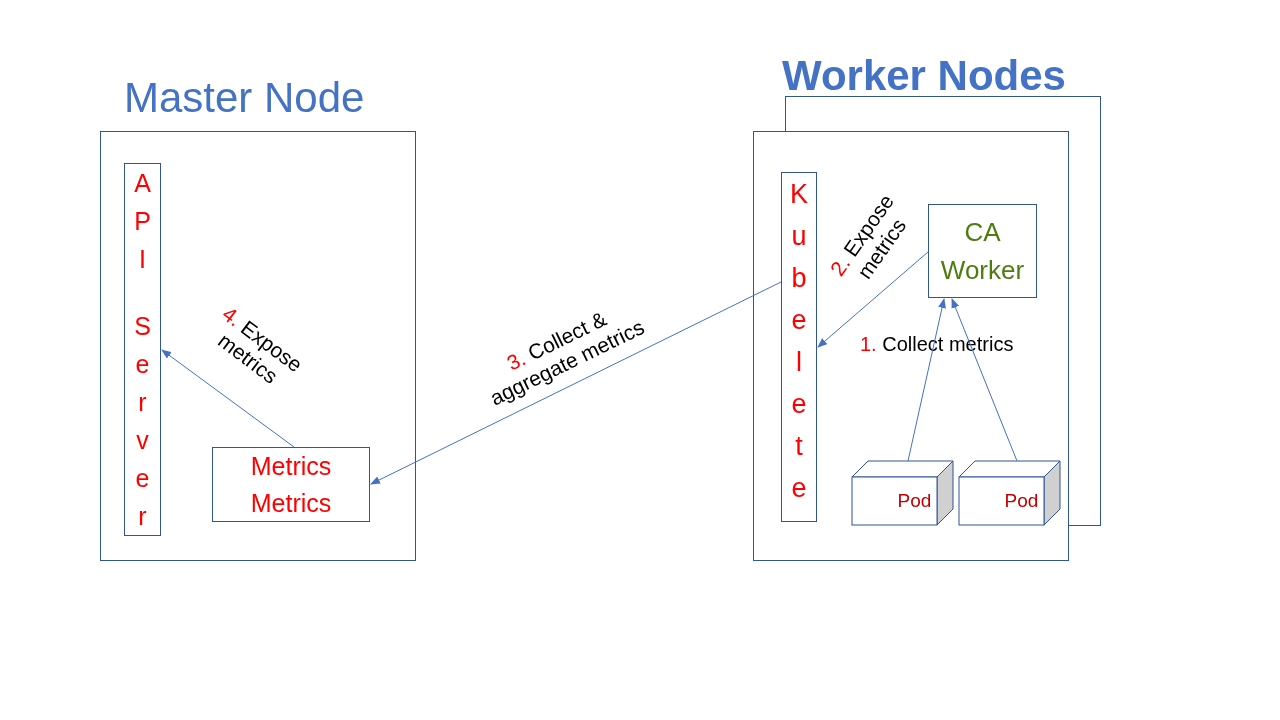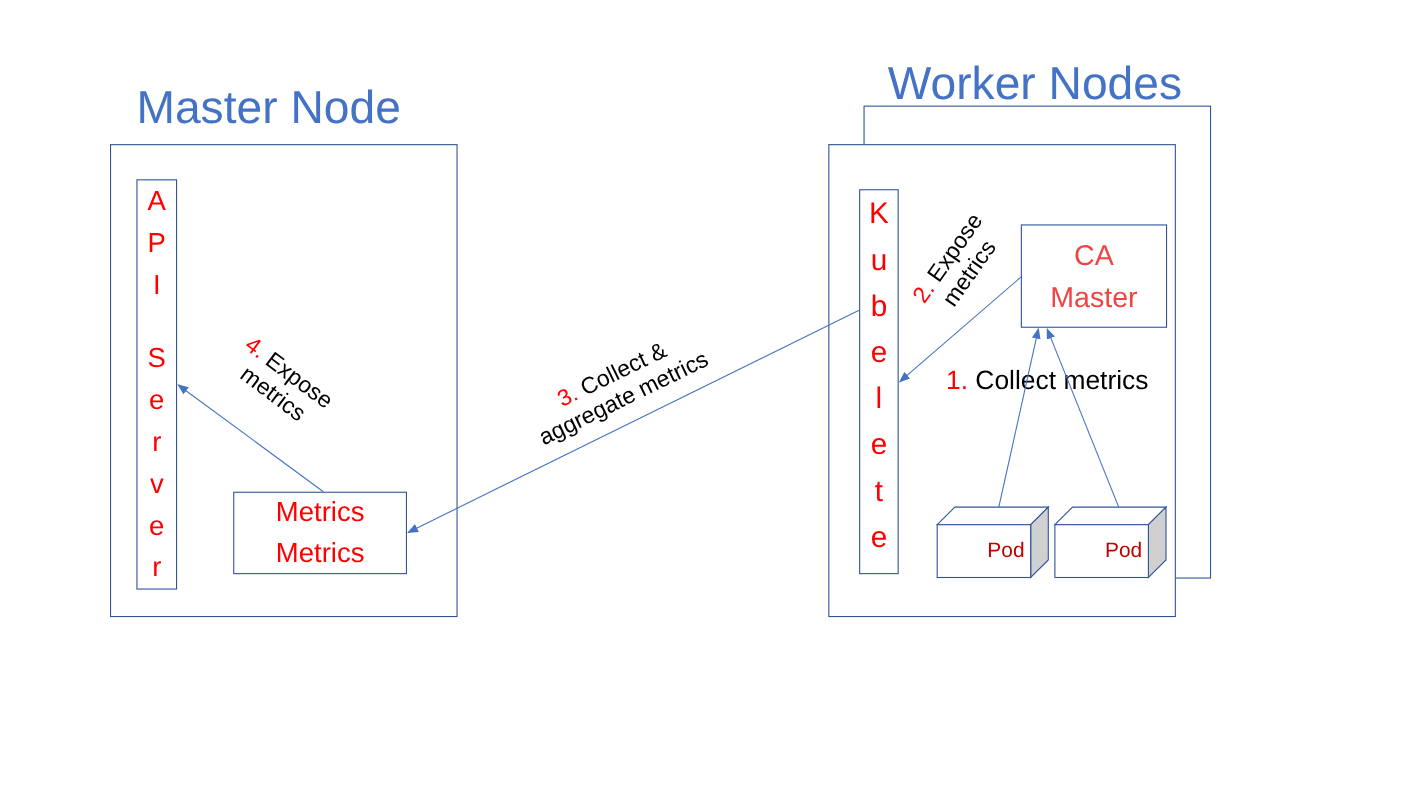--- a/index.html
+++ b/index.html
@@ -37,41 +37,41 @@
 <div class="box center-text" style="left:212px; top:447px; width:158px; height:75px; color:#ff0000; font-size:25px; line-height:37px;">
   <div>Metrics</div>
   <div>Metrics</div>
 </div>
 
 <div class="rot" style="left:190px; top:325px; width:130px; transform:rotate(37deg);">
   <div><span class="red">4.</span> <span>Expose</span></div>
   <div>metrics</div>
 </div>
 
-<div class="abs title" style="left:807px; top:52px;">Worker Nodes</div>
+<div class="abs title" style="left:782px; top:52px;font-weight:bold;">Worker Nodes</div>
 <div class="box" style="left:785px; top:96px; width:316px; height:430px;"></div>
 <div class="box" style="left:753px; top:131px; width:316px; height:430px;"></div>
 
 <div class="box vert" style="left:781px; top:172px; width:36px; height:350px; font-size:27px;">
   <span style="height:42px;line-height:42px;">K</span>
   <span style="height:42px;line-height:42px;">u</span>
   <span style="height:42px;line-height:42px;">b</span>
   <span style="height:42px;line-height:42px;">e</span>
   <span style="height:42px;line-height:42px;">l</span>
   <span style="height:42px;line-height:42px;">e</span>
   <span style="height:42px;line-height:42px;">t</span>
   <span style="height:42px;line-height:42px;">e</span>
 </div>
 
-<div class="box center-text" style="left:928px; top:204px; width:133px; height:94px; color:#ef4444; font-size:26px; line-height:38px;">
+<div class="box center-text" style="left:928px; top:204px; width:109px; height:94px; color:#4d7c0f; font-size:26px; line-height:38px;">
   <div>CA</div>
-  <div>Master</div>
+  <div>Worker</div>
 </div>
 
-<div class="abs" style="left:860px; top:333px; font-size:24px; white-space:nowrap;">
+<div class="abs" style="left:860px; top:333px; font-size:20px; white-space:nowrap;">
   <span class="red">1.</span>
   <span>Collect metrics</span>
 </div>
 
 <div class="rot" style="left:812px; top:218px; width:120px; transform:rotate(-55deg);">
   <div><span class="red">2.</span> <span>Expose</span></div>
   <div>metrics</div>
 </div>
 
 <div class="rot" style="left:452px; top:328px; width:220px; transform:rotate(-26deg);">

